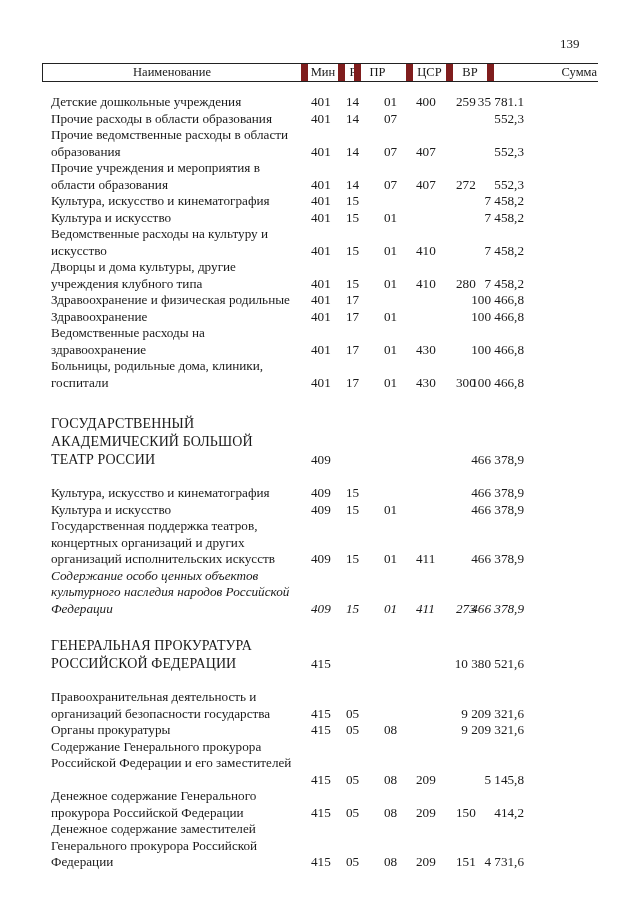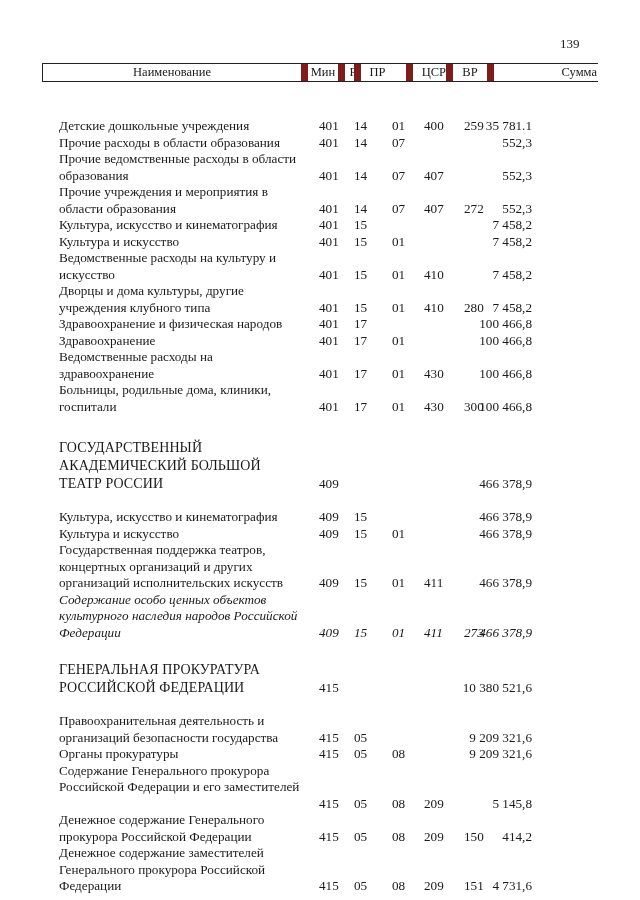--- a/index.html
+++ b/index.html
@@ -12,21 +12,21 @@
   .header {
     position: absolute; top: 63px; left: 42px; width: 556px; height: 19px;
     border-top: 1px solid #222; border-bottom: 1px solid #222; border-left: 1px solid #222;
     box-sizing: border-box;
   }
   .hcell {
     position: absolute; top: 0; height: 17px; line-height: 17px; text-align: center;
     font-size: 12.5px; box-sizing: border-box;
   }
   .hcell.b { border-left: 7px solid #7f1d1d; }
-  .rows { position: absolute; top: 94px; left: 8px; width: 568px; margin-top: 24px; }
+  .rows { position: absolute; top: 94px; left: 0; width: 568px; }
   .row { position: relative; line-height: 16.5px; }
   .row .name { position: absolute; left: 51px; width: 245px; }
   .row .c { position: absolute; bottom: 0; }
   .c.min { left: 311px; }
   .c.rz { left: 346px; }
   .c.pr { left: 384px; }
   .c.csr { left: 416px; }
   .c.vr { left: 456px; }
   .c.sum { right: 44px; text-align: right; }
   .org .name { font-size: 14px; letter-spacing: 0.1px; line-height: 18px; }
@@ -35,21 +35,21 @@
 </head>
 <body>
 
 <div class="page-number">139</div>
 
 <div class="header">
   <div class="hcell" style="left:0;width:258px;">Наименование</div>
   <div class="hcell b" style="left:258px;width:37px;">Мин</div>
   <div class="hcell b" style="left:295px;width:28px;">Рз</div>
   <div class="hcell b" style="left:311px;width:40px;">ПР</div>
-  <div class="hcell b" style="left:363px;width:40px;text-align:right;">ЦСР</div>
+  <div class="hcell b" style="left:363px;width:40px;">ЦСР</div>
   <div class="hcell b" style="left:403px;width:41px;">ВР</div>
   <div class="hcell b" style="left:444px;width:112px;text-align:right;padding-right:2px;">Сумма</div>
 </div>
 
 <div class="rows" id="rows">
     <div class="row" style="height: 16.5px;">
       <div class="name">Детские дошкольные учреждения</div>
       <div class="c min">401</div>
       <div class="c rz">14</div>
       <div class="c pr">01</div>
@@ -114,21 +114,21 @@
     <div class="row" style="height: 33px;">
       <div class="name">Дворцы и дома культуры, другие учреждения клубного типа</div>
       <div class="c min">401</div>
       <div class="c rz">15</div>
       <div class="c pr">01</div>
       <div class="c csr">410</div>
       <div class="c vr">280</div>
       <div class="c sum">7 458,2</div>
     </div>
     <div class="row" style="height: 16.5px;">
-      <div class="name">Здравоохранение и физическая народов</div>
+      <div class="name">Здравоохранение и физическая родильные</div>
       <div class="c min">401</div>
       <div class="c rz">17</div>
       <div class="c pr"></div>
       <div class="c csr"></div>
       <div class="c vr"></div>
       <div class="c sum">100 466,8</div>
     </div>
     <div class="row" style="height: 16.5px; padding-left: 12px;">
       <div class="name">Здравоохранение</div>
       <div class="c min">401</div>

